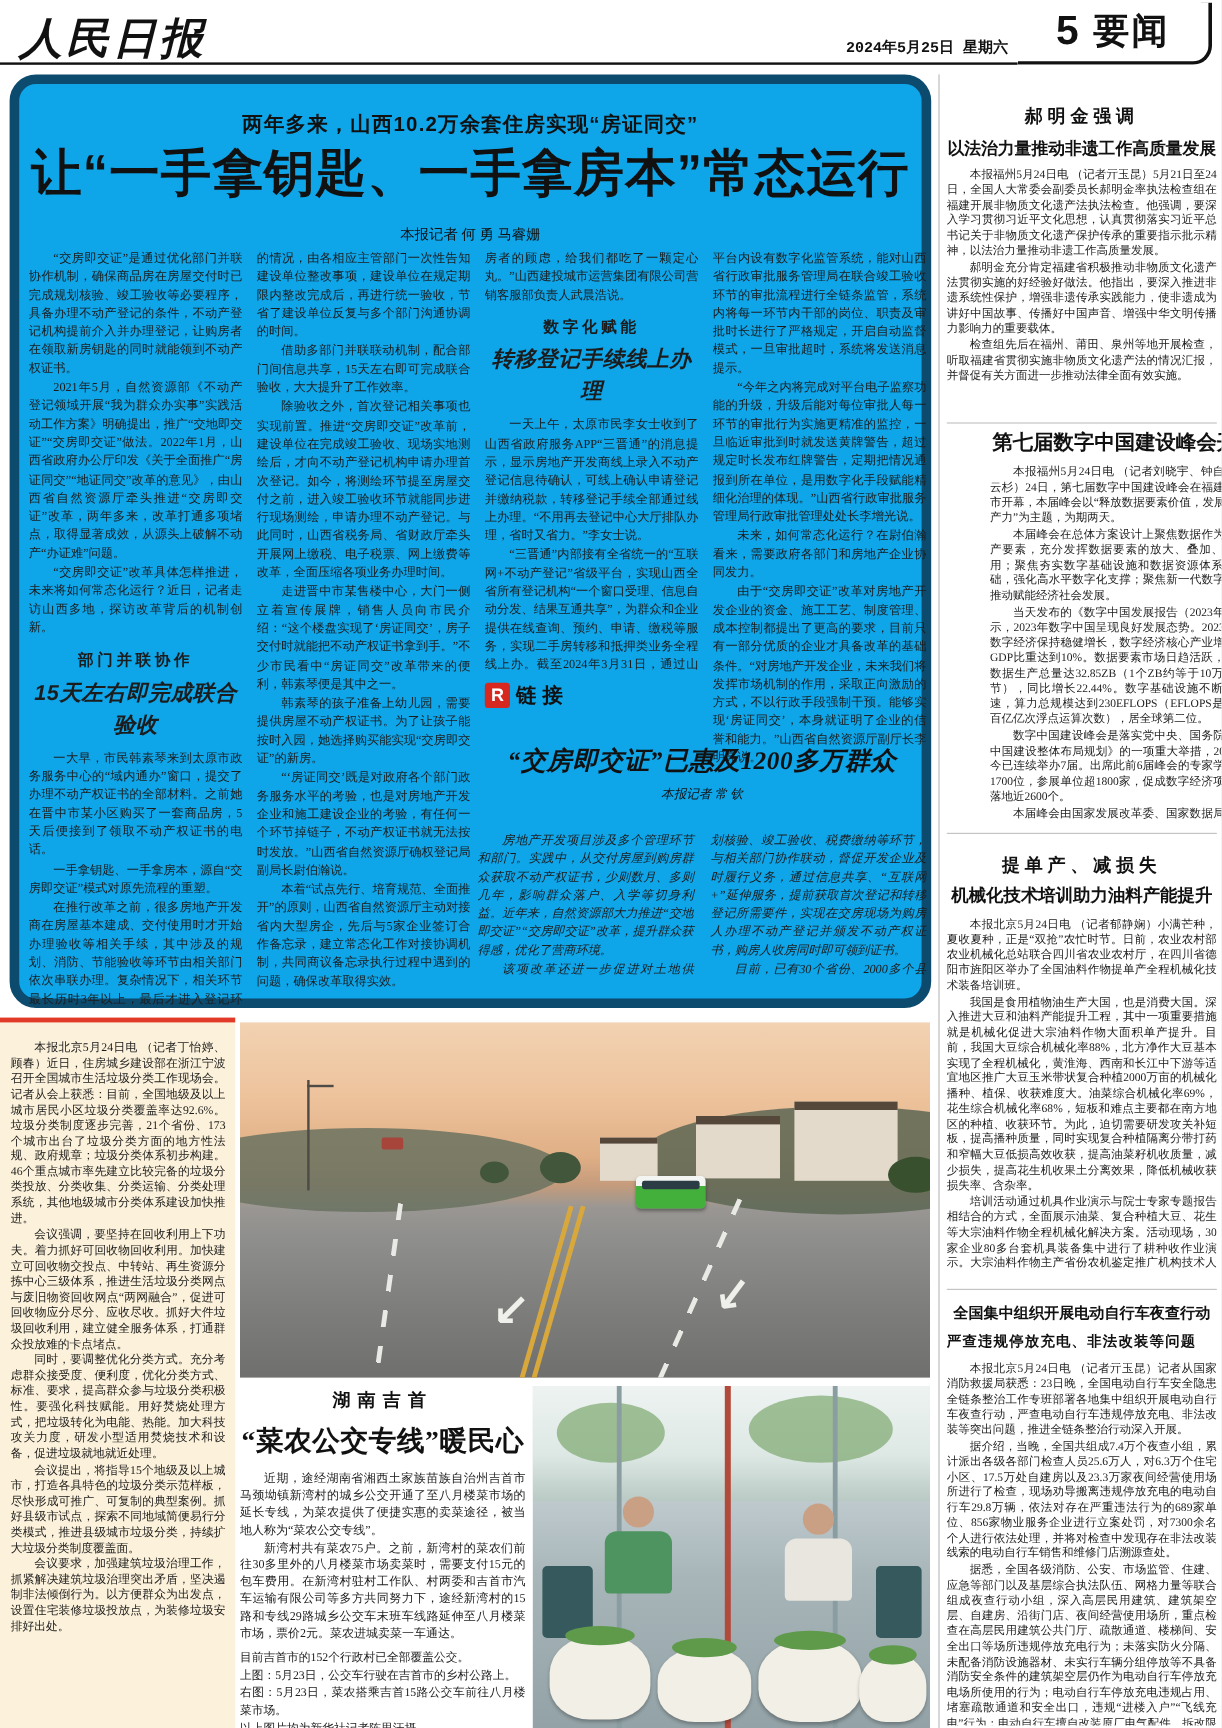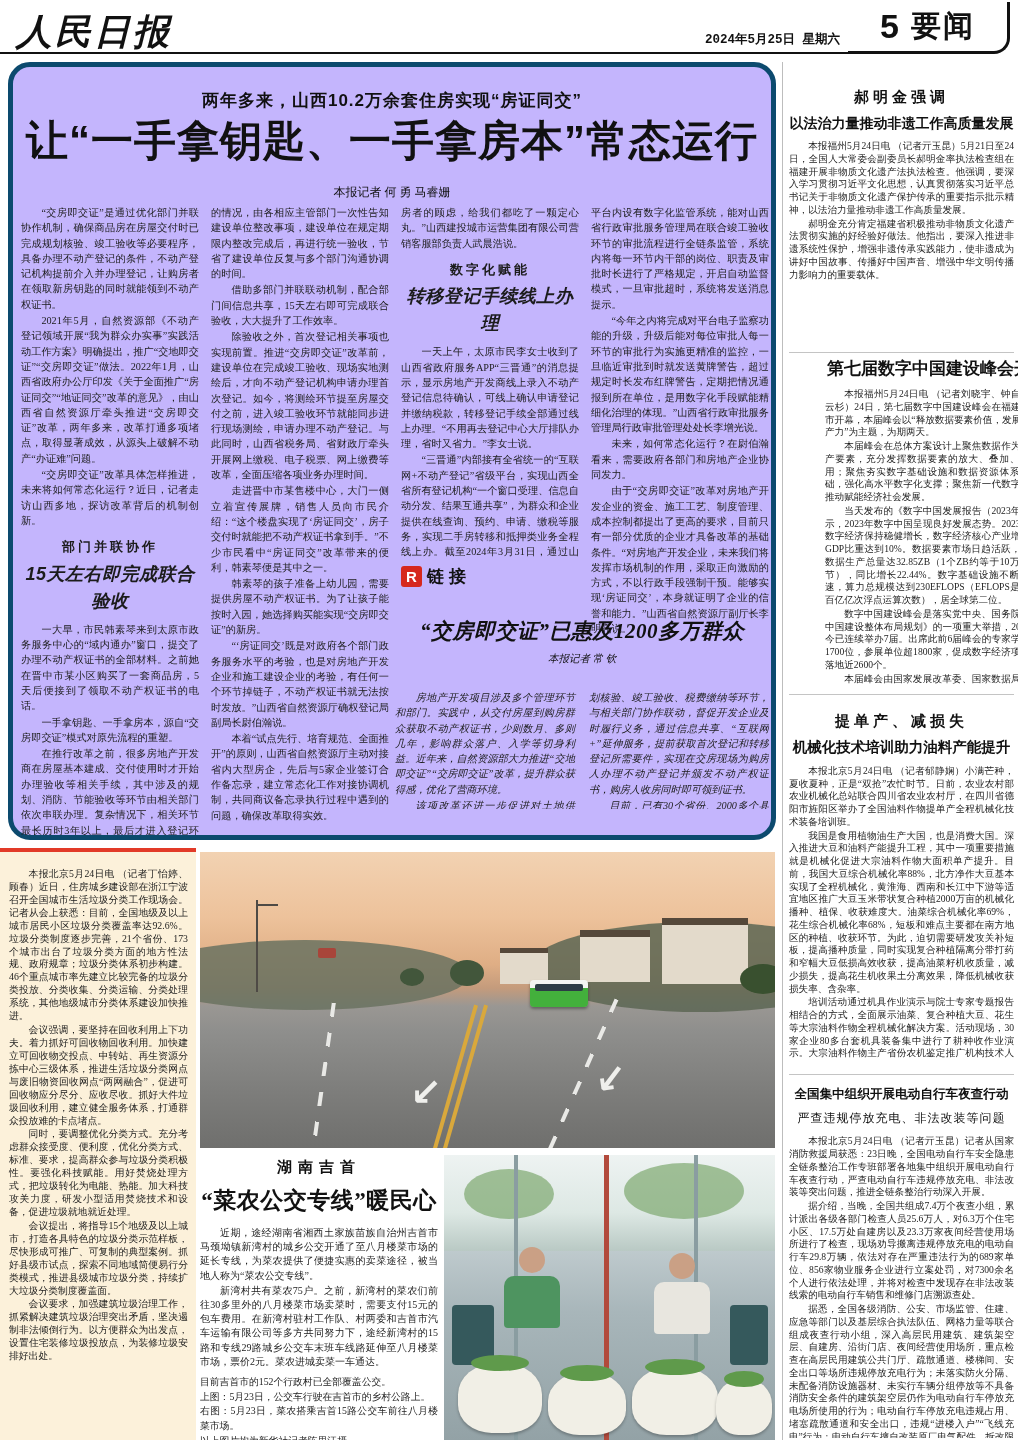--- a/index.html
+++ b/index.html
@@ -16,21 +16,21 @@
   .header-date { position:absolute; left:690px; top:31px; width:150px; text-align:right;
     font-size:12.5px; font-weight:bold; font-family:Liberation Mono, monospace; }
   .page-box { position:absolute; left:848px; top:2px; width:162px; height:52px;
     border-right:3px solid #111; border-bottom:3px solid #111; border-bottom-right-radius:16px;
     display:flex; align-items:center; justify-content:center; gap:12px;
     font-family:"Liberation Sans",sans-serif; }
   .page-num { font-size:34px; font-weight:900; }
   .page-section { font-size:30px; font-weight:900; letter-spacing:2px; }
   
   .main-box { position:absolute; left:8px; top:62px; width:768px; height:778px;
-    border:5px solid #0c4a6e; border-radius:22px; background:#c4b5fd; }
+    border:8px solid #0c4a6e; border-radius:22px; background:#0ea5e9; }
   .kicker { position:absolute; top:22px; left:0; width:100%; text-align:center;
     font-size:17px; font-weight:bold; font-family:"Liberation Sans",sans-serif; letter-spacing:1px; }
   .headline { position:absolute; top:46px; left:0; width:100%; text-align:center;
     font-size:42px; font-weight:900; font-family:"Liberation Sans",sans-serif; letter-spacing:1px; }
   .byline { position:absolute; top:117px; left:0; width:100%; text-align:center; font-size:12px; }
   .col { position:absolute; top:138px; width:178px; overflow:hidden;
     font-size:10.2px; line-height:1.5; text-align:justify; color:#1c1c1c; }
   .col1 { left:8px;  height:630px; }
   .col2 { left:198px; height:630px; }
   .col3 { left:388px; height:352px; }
@@ -62,21 +62,21 @@
   .sb4 { top:1024px; height:352px; }
   .sb-div { position:absolute; left:0; width:225px; height:1px; background:#c4c4c4; }
   .d1 { top:290px; } .d2 { top:632px; } .d3 { top:1012px; }
   .sb-kicker { text-align:center; font-size:15px; font-weight:bold; letter-spacing:4px; margin-bottom:7px; }
   .sb-headline { text-align:center; font-weight:900; font-family:"Liberation Sans",sans-serif;
     line-height:1.3; margin-bottom:8px; }
   .sb1 .sb-headline { font-size:14px; }
   .sb2 .sb-headline { font-size:17px; }
   .sb3 .sb-headline { font-size:14.5px; }
   .sb4 .sb-headline { font-size:12.6px; }
-  .sb-sub { text-align:center; font-size:12px; font-weight:normal; letter-spacing:1px; margin:2px 0 8px; }
+  .sb-sub { font-size:12px; font-weight:bold; letter-spacing:1px; margin:2px 0 8px; }
   .sb-body p { font-size:9.6px; line-height:1.33; text-align:justify; text-indent:2em;
     margin-bottom:1px; color:#1c1c1c; }
   
   .waste { position:absolute; left:0; top:848px; width:196px; height:592px;
     background:#fcf1da; border-top:4px solid #e23a28; padding:16px 8px 6px 9px; overflow:hidden; }
   .waste-headline { text-align:center; font-size:14.5px; font-weight:900; line-height:1.5;
     font-family:"Liberation Sans",sans-serif; letter-spacing:1px; margin-bottom:12px; }
   .waste-body p { font-size:9.8px; line-height:1.32; text-align:justify; text-indent:2em;
     margin-bottom:1px; color:#1c1c1c; }
   
@@ -245,20 +245,21 @@
   <div class="vrule"></div>
 
   <div class="sidebar">
 
     <div class="sb-art sb1">
       <div class="sb-kicker">郝明金强调</div>
       <div class="sb-headline">以法治力量推动非遗工作高质量发展</div>
       <div class="sb-body">
           <p>本报福州5月24日电 （记者亓玉昆）5月21日至24日，全国人大常委会副委员长郝明金率执法检查组在福建开展非物质文化遗产法执法检查。他强调，要深入学习贯彻习近平文化思想，认真贯彻落实习近平总书记关于非物质文化遗产保护传承的重要指示批示精神，以法治力量推动非遗工作高质量发展。</p>
           <p>郝明金充分肯定福建省积极推动非物质文化遗产法贯彻实施的好经验好做法。他指出，要深入推进非遗系统性保护，增强非遗传承实践能力，使非遗成为讲好中国故事、传播好中国声音、增强中华文明传播力影响力的重要载体。</p>
+          <p>检查组先后在福州、莆田、泉州等地开展检查，听取福建省贯彻实施非物质文化遗产法的情况汇报，并督促有关方面进一步推动法律全面有效实施。</p>
         </div>
     </div>
     <div class="sb-div d1"></div>
 
     <div class="sb-art sb2">
       <div class="sb-headline">第七届数字中国建设峰会开幕</div>
       <div class="sb-body">
           <p>本报福州5月24日电 （记者刘晓宇、钟自炜、王云杉）24日，第七届数字中国建设峰会在福建省福州市开幕，本届峰会以“释放数据要素价值，发展新质生产力”为主题，为期两天。</p>
           <p>本届峰会在总体方案设计上聚焦数据作为新型生产要素，充分发挥数据要素的放大、叠加、倍增作用；聚焦夯实数字基础设施和数据资源体系两大基础，强化高水平数字化支撑；聚焦新一代数字技术，推动赋能经济社会发展。</p>
           <p>当天发布的《数字中国发展报告（2023年）》显示，2023年数字中国呈现良好发展态势。2023年我国数字经济保持稳健增长，数字经济核心产业增加值占GDP比重达到10%。数据要素市场日趋活跃，2023年数据生产总量达32.85ZB（1个ZB约等于10万亿亿字节），同比增长22.44%。数字基础设施不断扩容提速，算力总规模达到230EFLOPS（EFLOPS是指每秒百亿亿次浮点运算次数），居全球第二位。</p>

